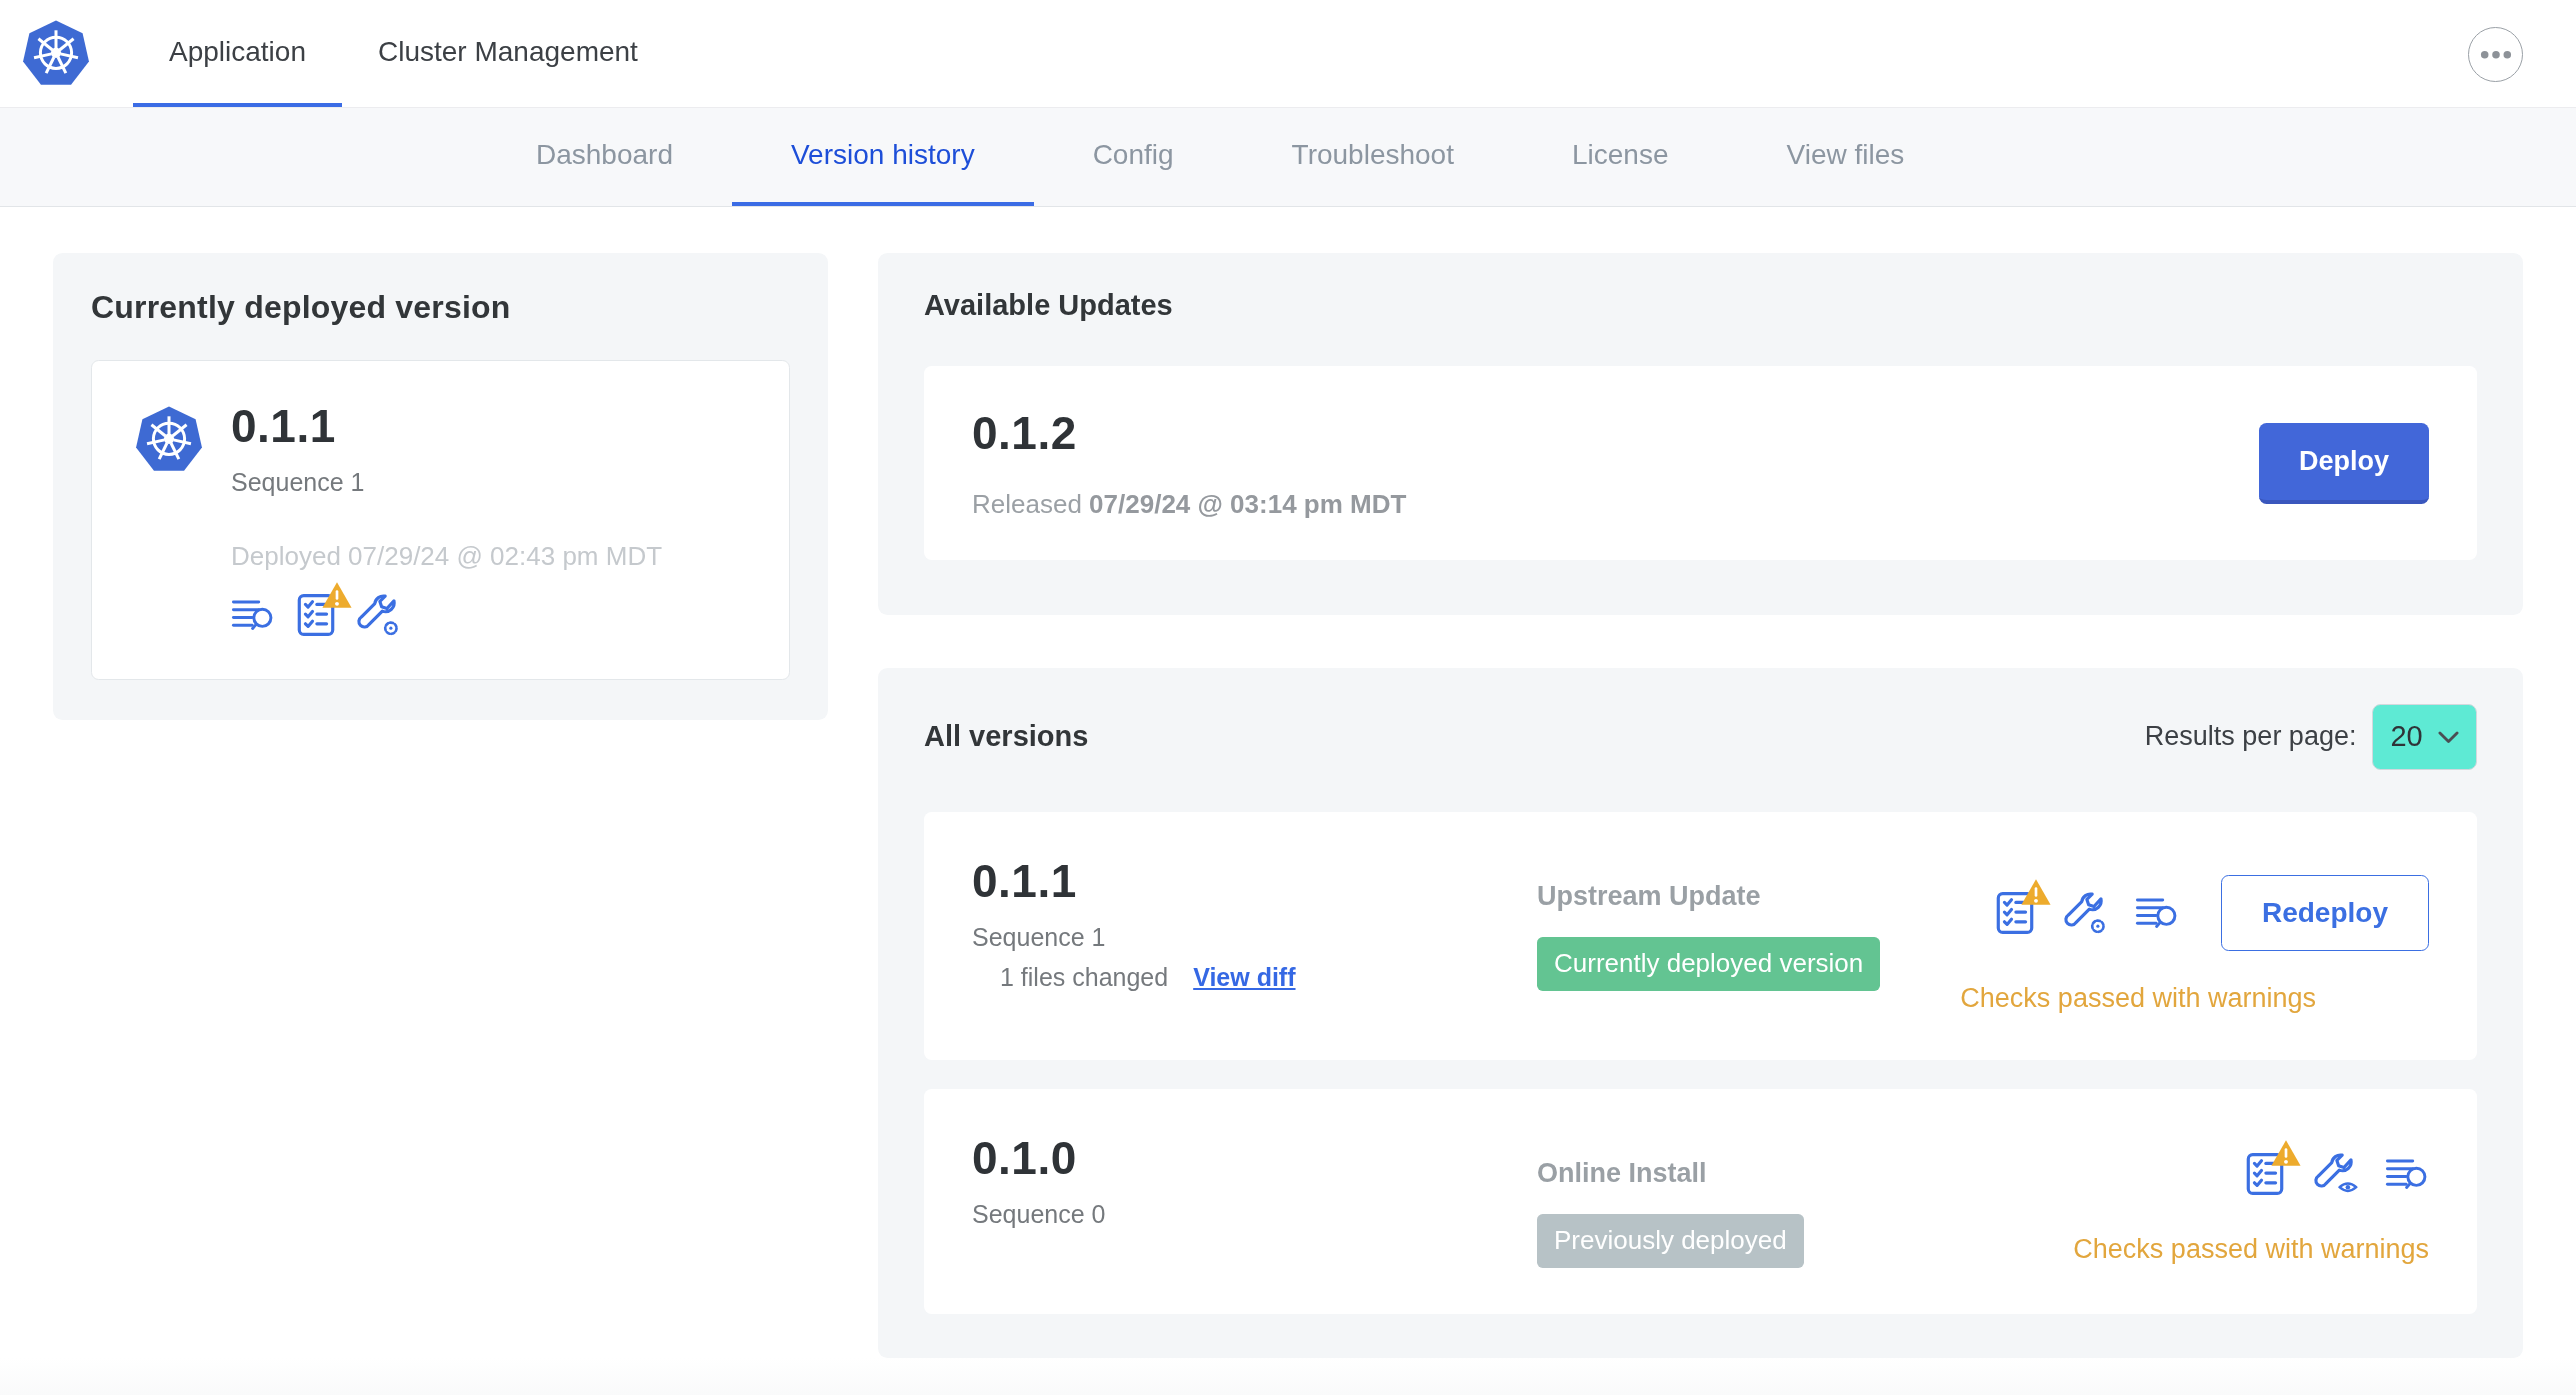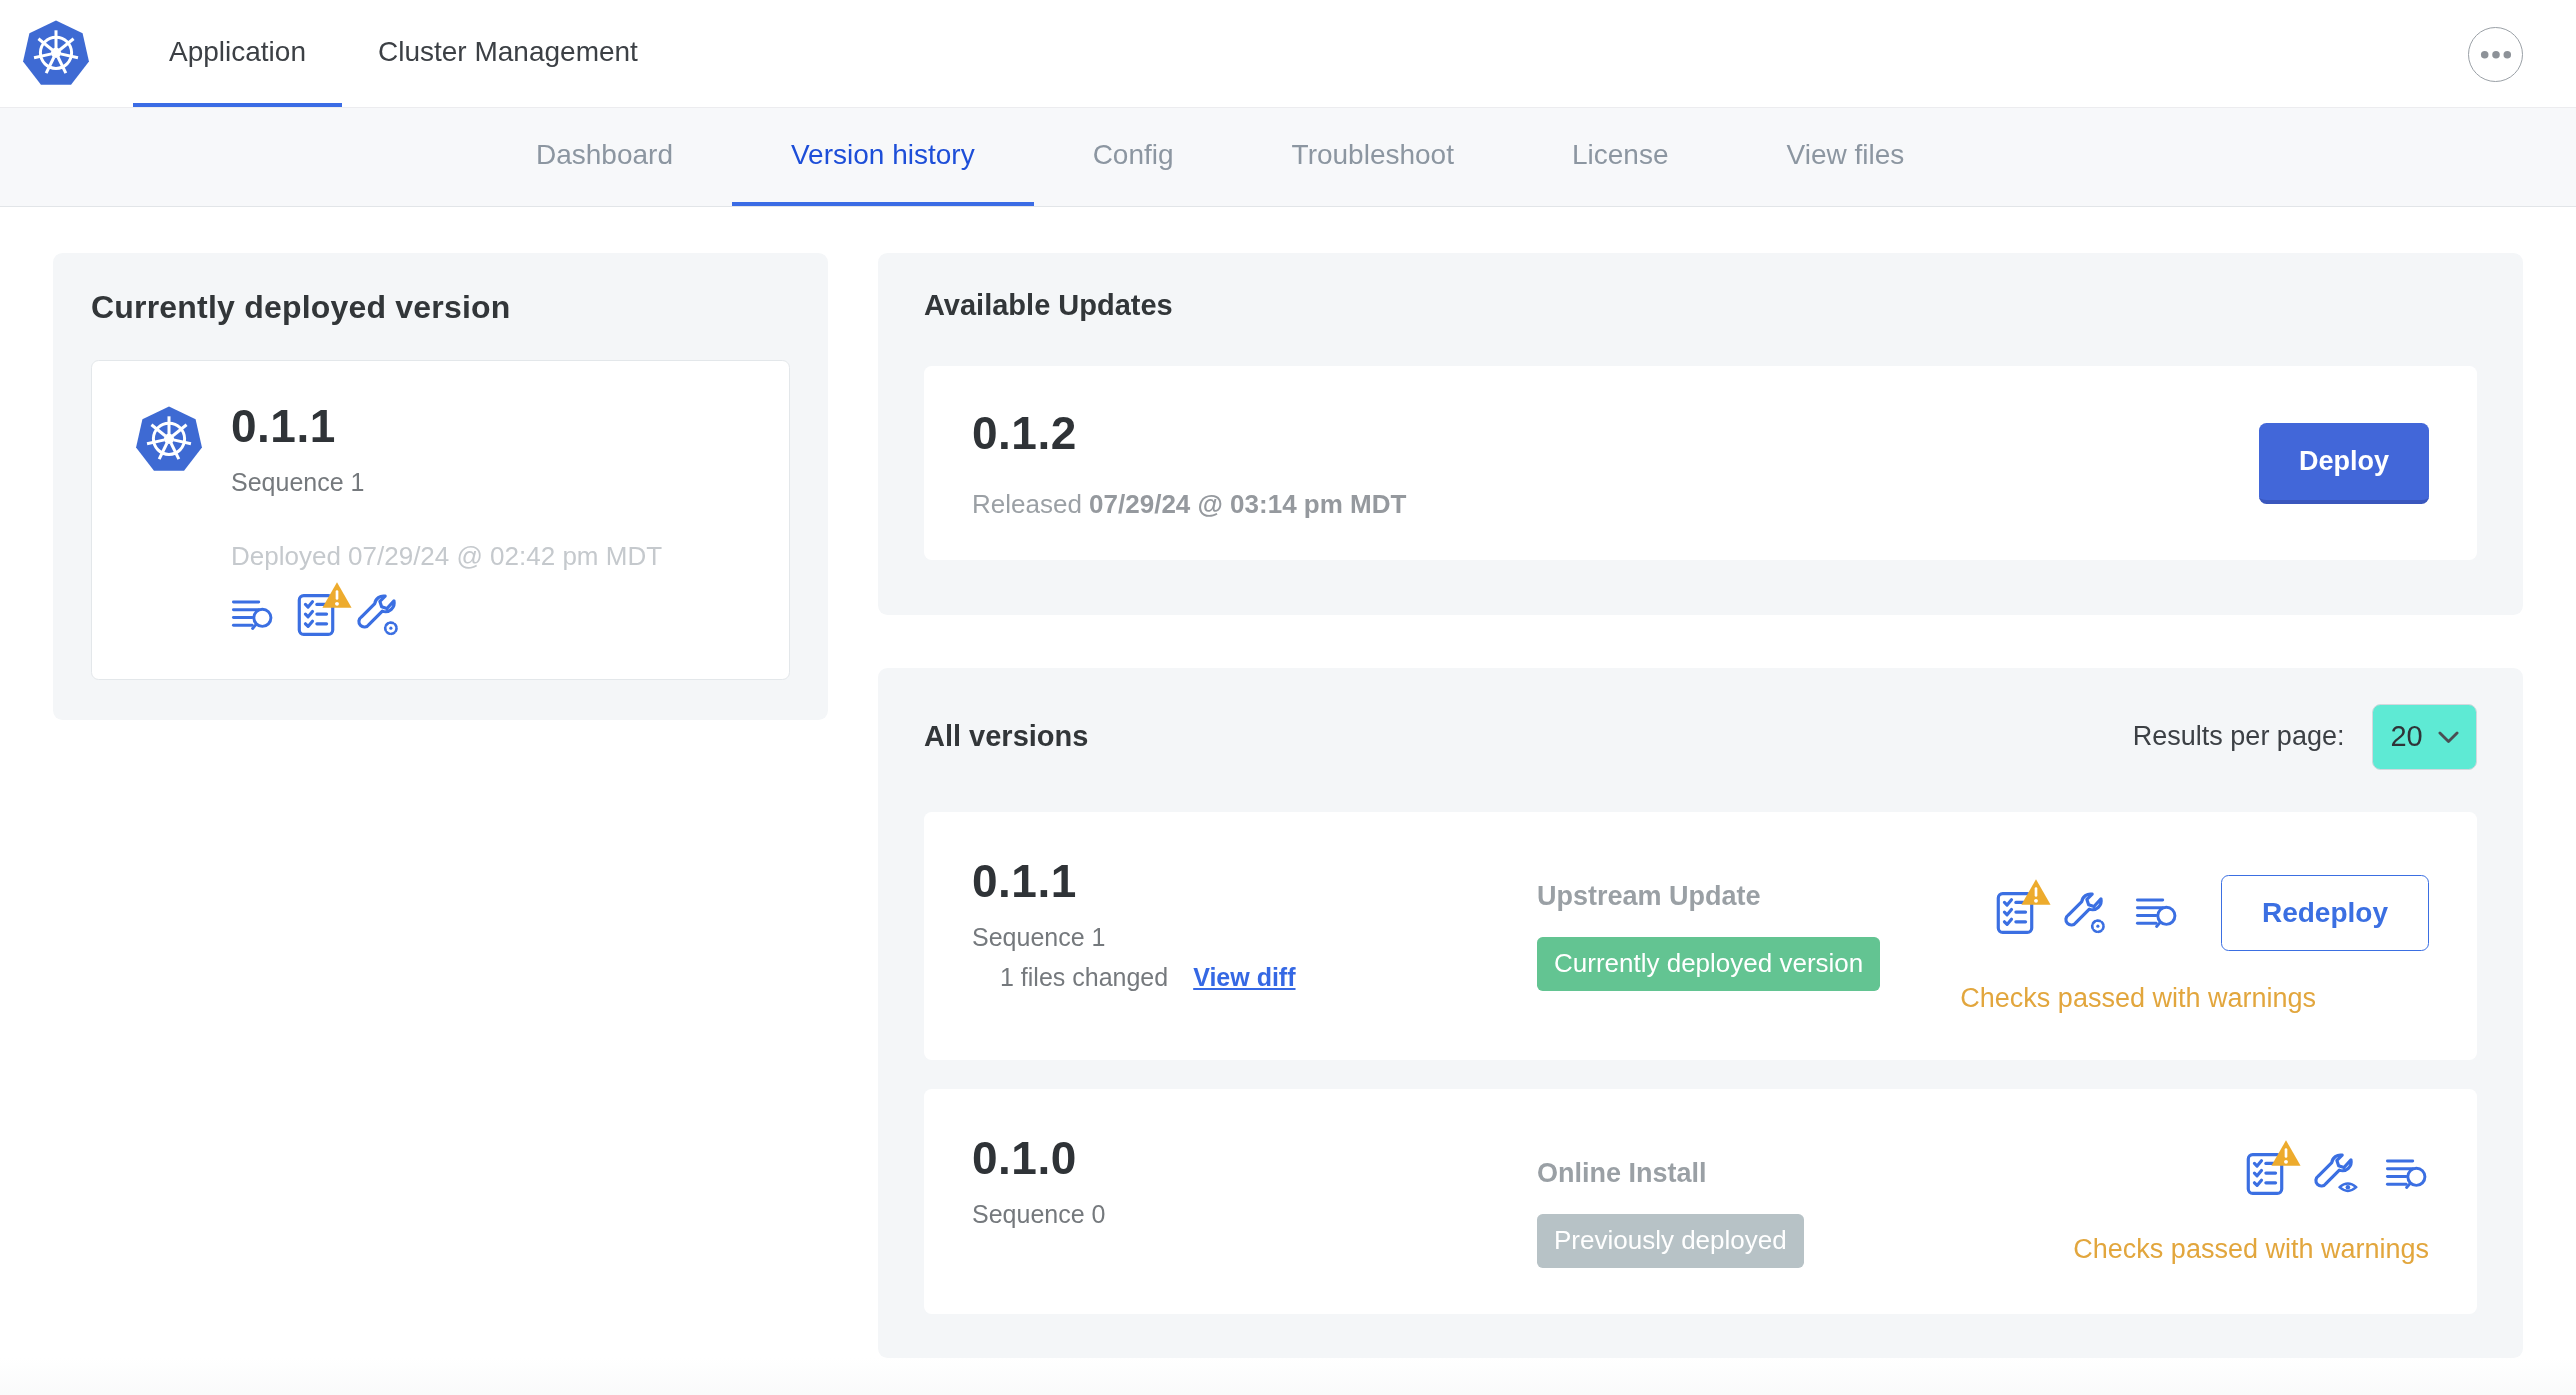--- a/index.html
+++ b/index.html
@@ -56,21 +56,21 @@
   .update-row { background:#fff; border-radius:7.6px; padding:40px 48px; display:flex; align-items:center; }
   .update-left { display:flex; flex-direction:column; }
   .released { font-size:26px; color:#9ba0a5; margin-top:29px; }
   .released b { color:#95999e; }
   .deploy-btn { margin-left:auto; background:#4267d9; border:none; border-bottom:4.8px solid #3a57bd;
                 color:#fff; font-family:inherit; font-weight:700; font-size:27px; padding:23px 40px;
                 border-radius:7.6px; cursor:pointer; }
 
   .versions-panel { padding:36px 46px 44px 46px; }
   .versions-head { display:flex; align-items:center; margin-bottom:42px; }
-  .rpp { margin-left:auto; display:flex; align-items:center; gap:28px; }
+  .rpp { margin-left:auto; display:flex; align-items:center; gap:16px; }
   .rpp-label { font-size:27px; color:#3c4045; }
   .rpp-select { background:#5eead4; border:1px solid #d3d8dd; border-radius:8.6px; padding:15.3px 17px;
                 display:flex; align-items:center; gap:15.3px; font-size:29px; color:#2f3337; cursor:pointer; }
   .rpp-select svg { width:21px; height:12.4px; }
 
   .version-row { background:#fff; border-radius:7.6px; padding:42px 48px 46px 48px; display:flex; margin-bottom:29px; }
   .version-row:last-child { margin-bottom:0; }
   .vr-col1 { width:565px; flex:none; display:flex; flex-direction:column; }
   .files-line { display:flex; align-items:center; gap:25px; margin-top:11.5px;margin-left:28px; }
   .files-changed { font-size:25px; color:#75797d; }
@@ -201,21 +201,21 @@
     <section class="panel current-card">
       <h2>Currently deployed version</h2>
       <div class="current-inner">
         <div class="cur-row">
           <svg viewBox="0 0 78 78" width="74" height="74">
               <use href="#sym-k8s"></use>
             </svg>
           <div class="cur-col">
             <div class="big-version">0.1.1</div>
             <div class="seq">Sequence 1</div>
-            <div class="deployed">Deployed 07/29/24 @ 02:42 pm MDT</div>
+            <div class="deployed">Deployed 07/29/24 @ 02:43 pm MDT</div>
             <div class="icon-row">
               <span class="icon-wrap">
                 <svg class="base" viewBox="0 0 46 46" width="44" height="44">
                     <use href="#sym-lines-mag"></use>
                   </svg>
               </span>
               <span class="icon-wrap">
                 <svg class="base" viewBox="0 0 46 46" width="44" height="44">
                     <use href="#sym-checklist"></use>
                   </svg>

